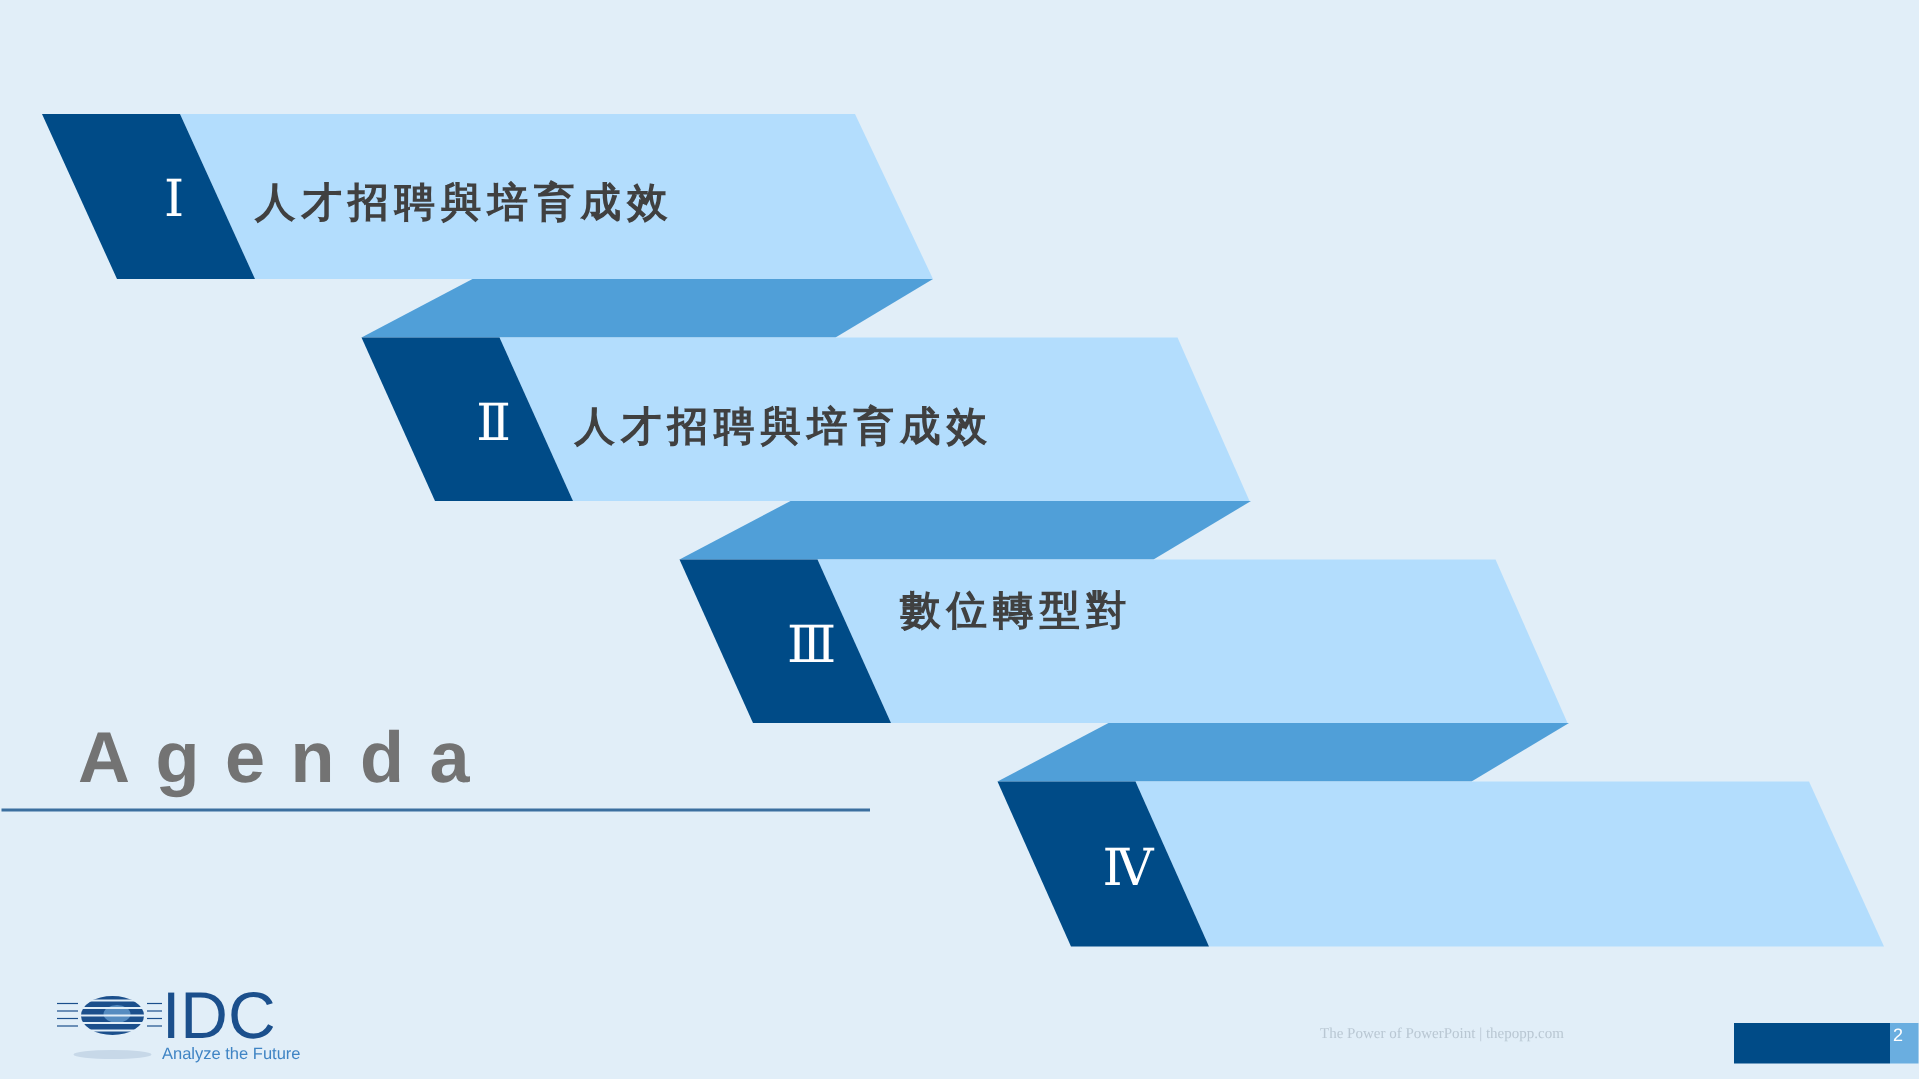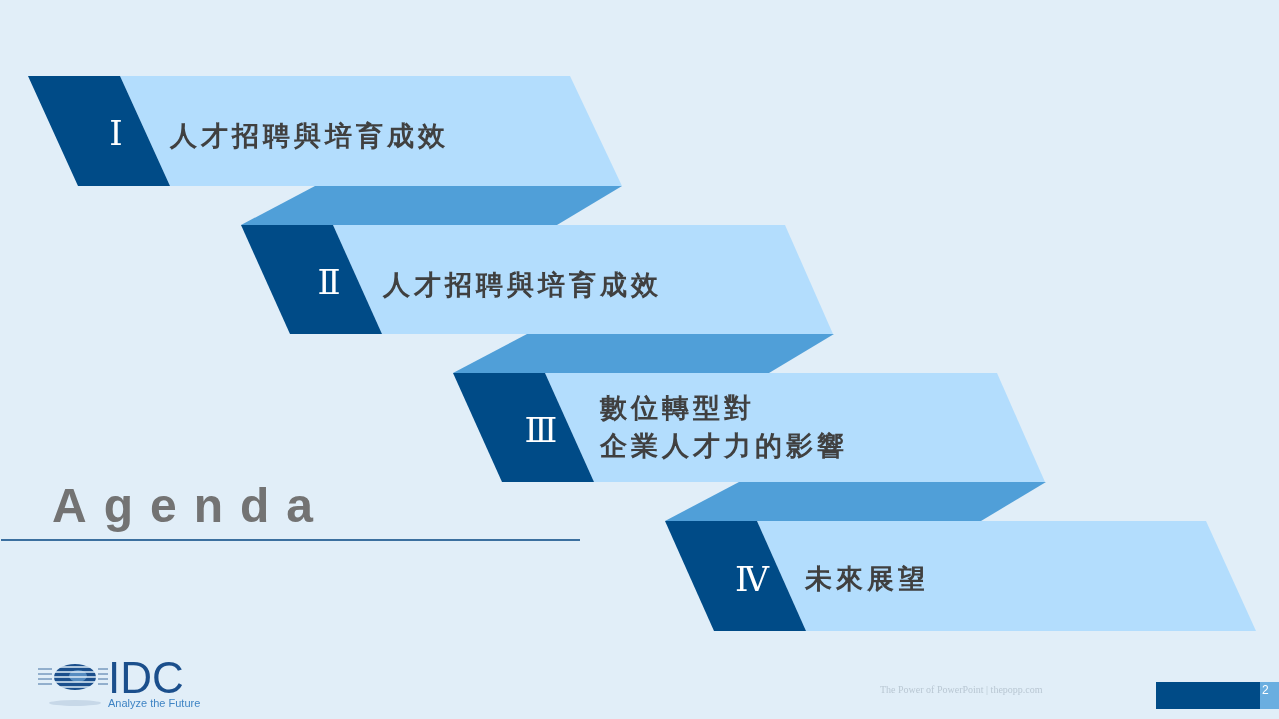--- a/index.html
+++ b/index.html
@@ -97,24 +97,22 @@
   </svg>
 
   <div class="numeral" style="left:86px; top:116px;">Ⅰ</div>
   <div class="item-title" style="left:170px; top:120px;">人才招聘與培育成效</div>
 
   <div class="numeral" style="left:299px; top:265px;">Ⅱ</div>
   <div class="item-title" style="left:383px; top:269px;">人才招聘與培育成效</div>
 
   <div class="numeral" style="left:511px; top:413px;">Ⅲ</div>
   <div class="item-title" style="left:600px; top:392px;">數位轉型對</div>
-  <div class="item-title" style="left:600px; top:430px;">企業人才力的影響</div>
 
   <div class="numeral" style="left:722px; top:562px;">Ⅳ</div>
-  <div class="item-title" style="left:805px; top:563px;">未來展望</div>
 
   <div class="agenda-title">Agenda</div>
   <div class="agenda-rule"></div>
 
   <div class="logo">
     <svg width="70" height="50" style="position:absolute;left:0;top:0;">
       <ellipse cx="37" cy="15" rx="21" ry="13" fill="#1b4f8c"></ellipse>
       <ellipse cx="40" cy="14" rx="9" ry="6" fill="#6fa7d6" opacity="0.7"></ellipse>
       <g stroke="#e1eef8" stroke-width="1.3">
         <line x1="0" y1="5" x2="70" y2="5"></line>

